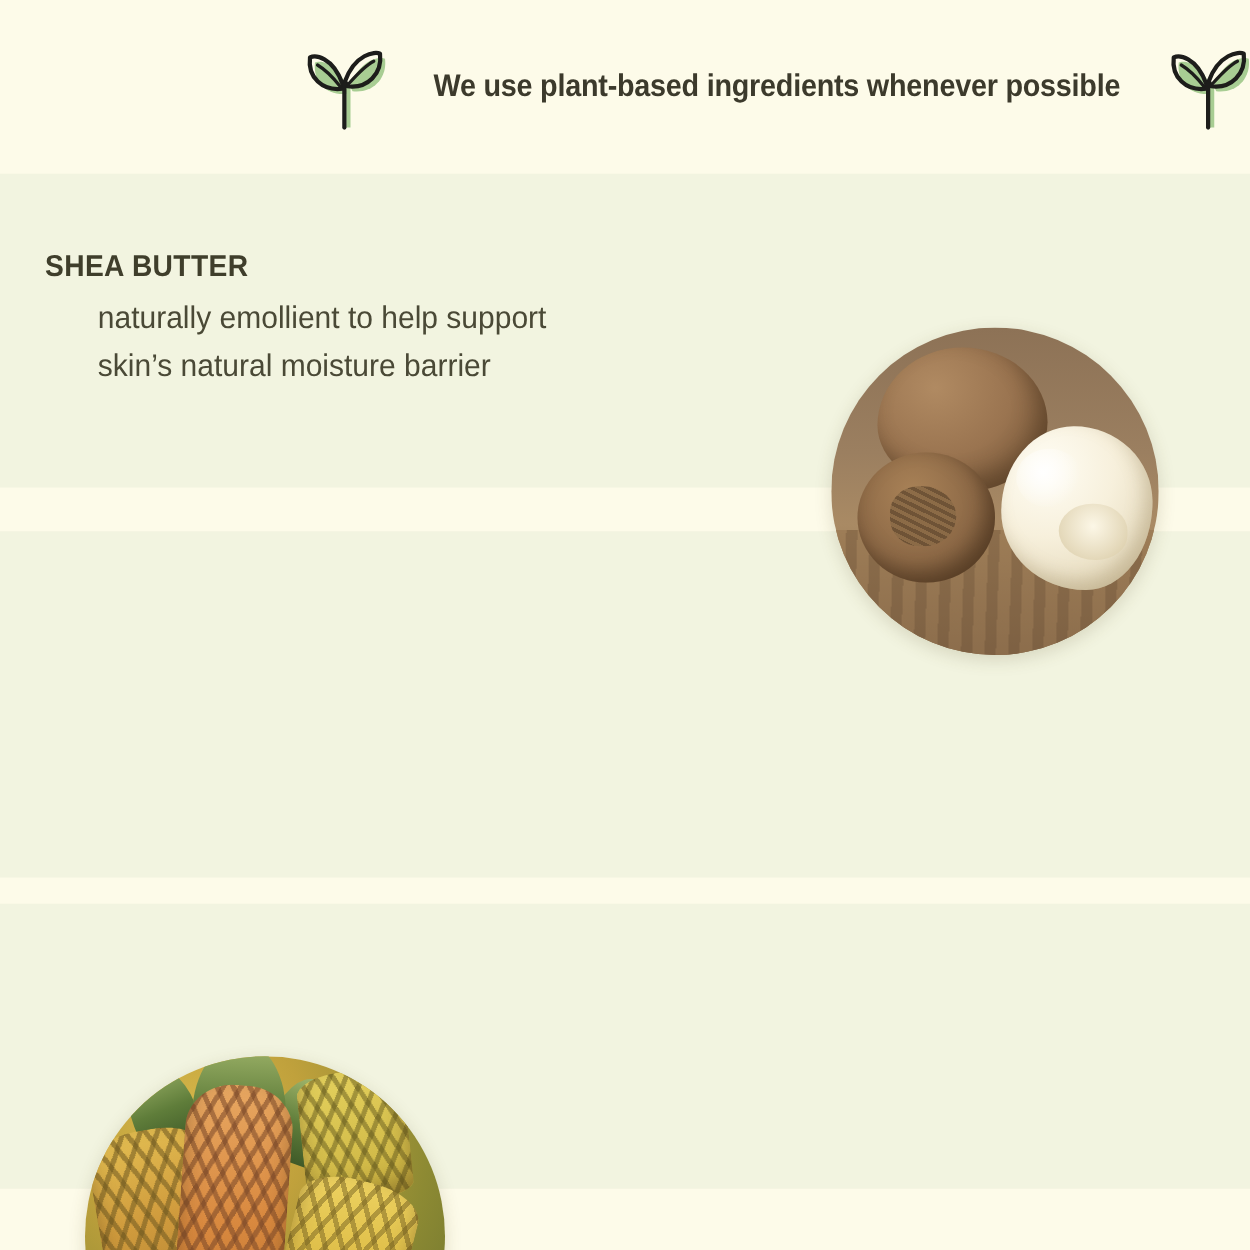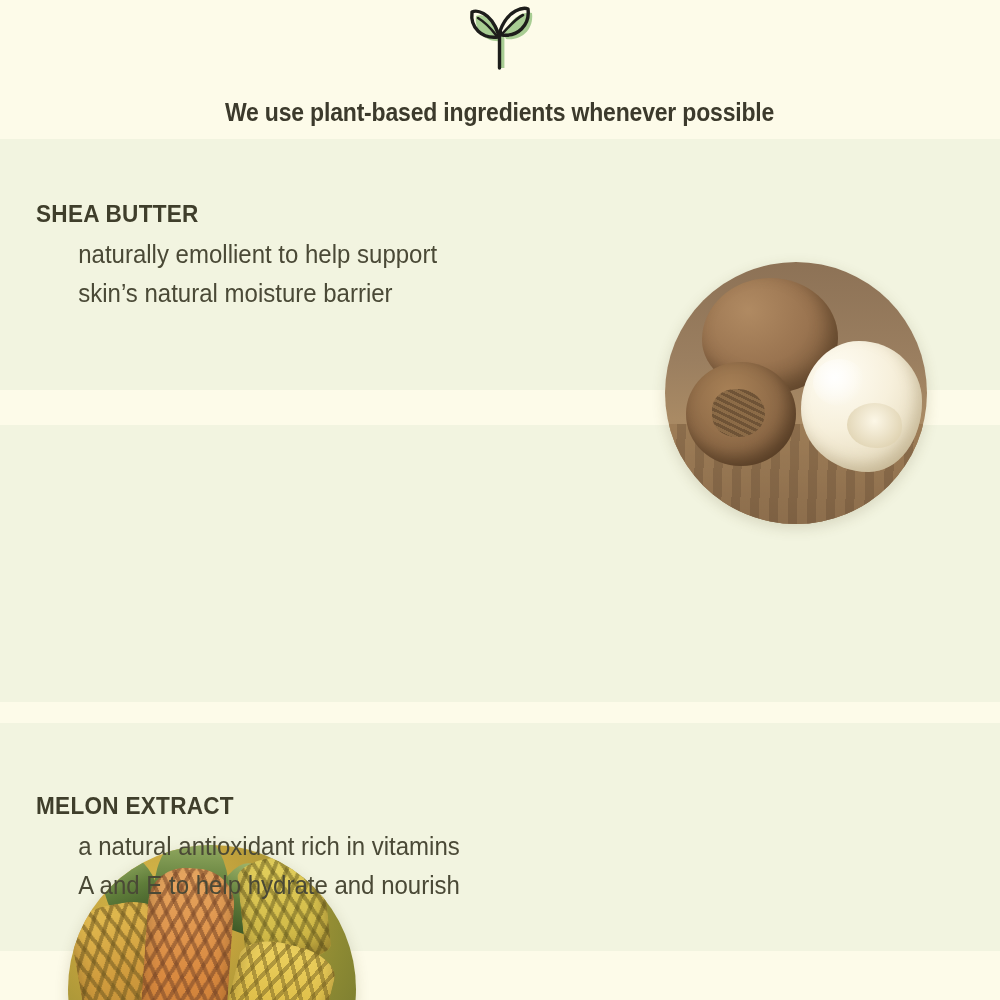--- a/index.html
+++ b/index.html
@@ -23,23 +23,22 @@
 
   
   .header {
     position: absolute;
     left: 0;
     top: 0;
     width: 1000px;
     height: 139px;
     display: flex;
     align-items: center;
-    justify-content: space-between;
-    gap: 26px;
-    flex-direction: column;
+    justify-content: flex-end;
+    gap: 14px;
   }
   .header-title {
     font-size: 25px;
     font-weight: bold;
     color: #3c3a2c;
     letter-spacing: -0.2px;
     white-space: nowrap;
     font-stretch: condensed;
     transform: scaleX(0.92);
     transform-origin: center;
@@ -277,24 +276,14 @@
         <div class="pine pine-d"></div>
         <div class="pine pine-a"></div>
         <div class="pine pine-c"></div>
         <div class="crown crown-a"></div>
         <div class="pine pine-b"></div>
 
       </div>
     </div>
   </div>
 
-  <div class="row row-3">
-    <div class="text-block">
-      <div class="ing-name">MELON EXTRACT</div>
-      <div class="ing-desc">
-        <span>a natural antioxidant rich in vitamins</span>
-        <span>A and E to help hydrate and nourish</span>
-      </div>
-    </div>
-
-  </div>
 
 </div>
 
 </body></html>

